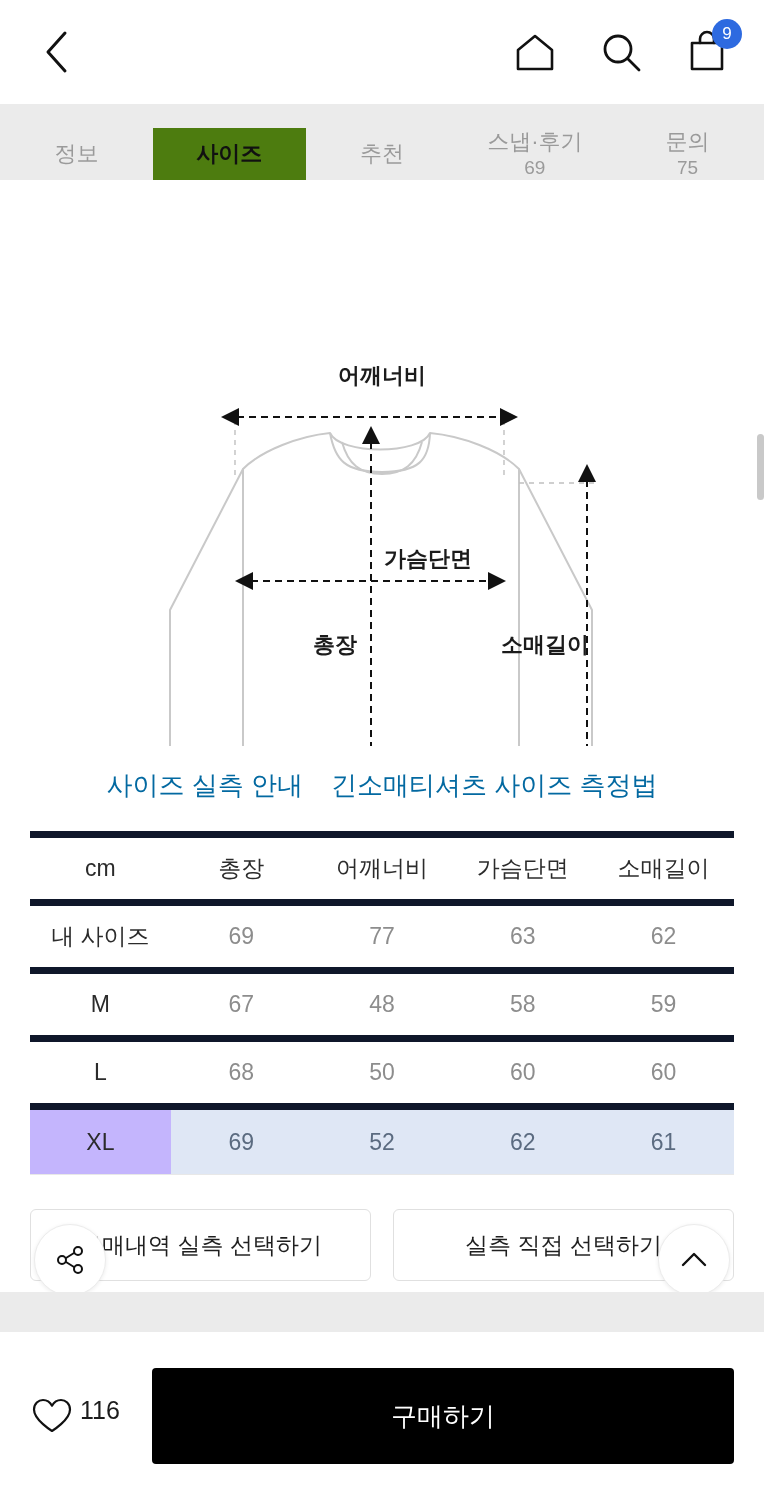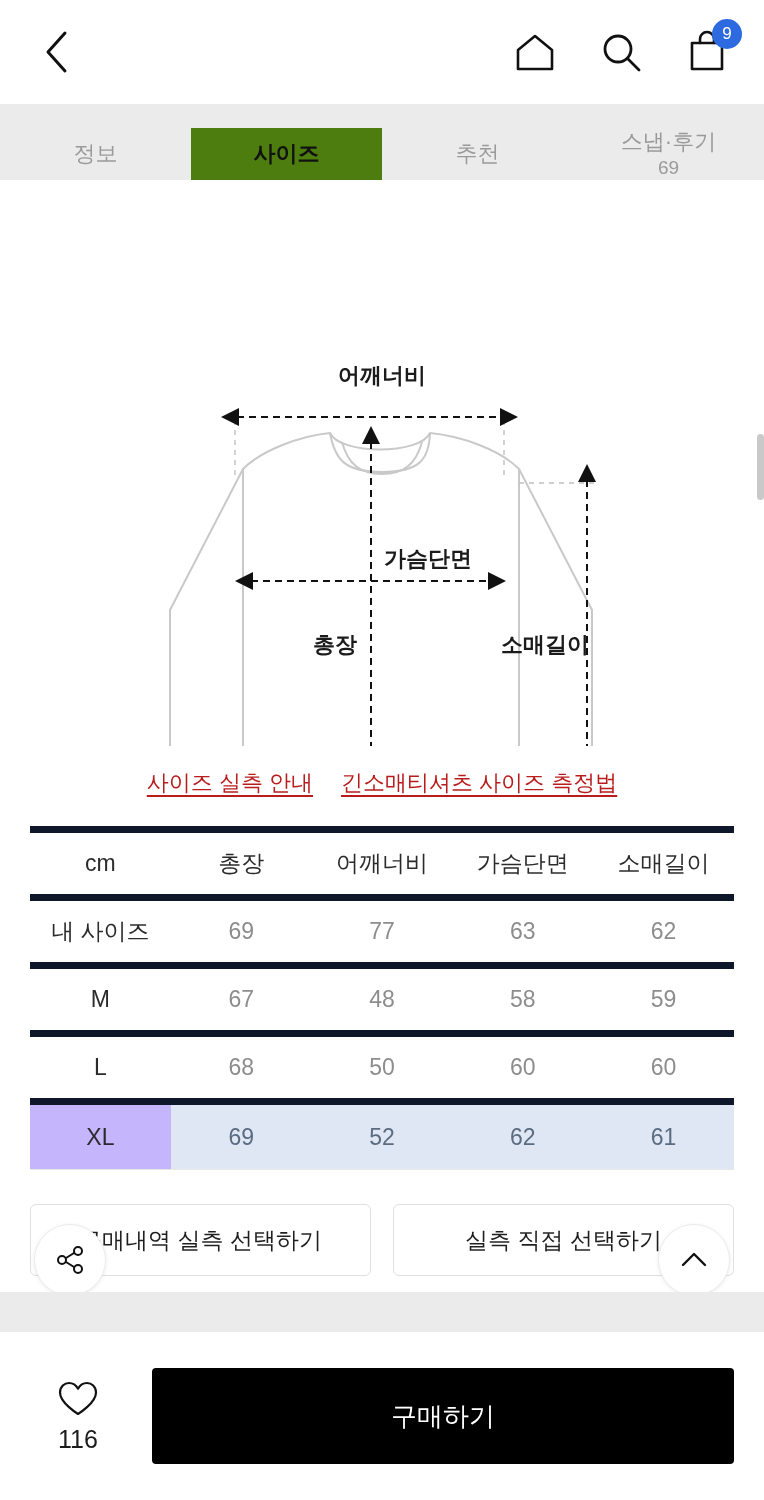--- a/index.html
+++ b/index.html
@@ -97,23 +97,22 @@
 
   
   .links {
     display: flex;
     justify-content: center;
     gap: 28px;
     padding: 22px 0 28px;
     background: #fff;
   }
   .links a {
-    font-size: 22px;
-    color: #b91c1c;
-    text-decoration: underline;
+    font-size: 26px;
+    color: #0369a1;
     text-underline-offset: 5px;
     cursor: pointer;
   }
 
   
   .table-wrap { padding: 0 30px; }
   table.size-table {
     width: 100%;
     border-collapse: collapse;
     table-layout: fixed;
@@ -192,22 +191,22 @@
     height: 168px;
     background: #ffffff;
     display: flex;
     align-items: center;
     padding: 0 30px;
     gap: 26px;
   }
   .like {
     width: 96px;
     display: flex;
-    flex-direction: column;
-    align-items: center;
+    flex-direction: row;
+    align-items: flex-start;
     gap: 6px;
     cursor: pointer;
   }
   .like .count { font-size: 25px; color: #1c1c1c; }
   .buy-btn {
     flex: 1;
     height: 96px;
     background: #000000;
     color: #ffffff;
     font-size: 26px;
@@ -273,20 +272,24 @@
     </div>
     <div class="tab active">
       <span>사이즈</span>
     </div>
     <div class="tab">
       <span>추천</span>
     </div>
     <div class="tab">
       <span>스냅·후기</span>
       <span class="sub">69</span>
+    </div>
+    <div class="tab">
+      <span>문의</span>
+      <span class="sub">75</span>
     </div>
   </div>
 
   <div class="diagram-wrap">
     <svg width="764" height="566" viewBox="0 0 764 566">
       <defs>
         <marker id="arrL" markerWidth="9" markerHeight="9" refX="8" refY="4.5" orient="auto">
           <path d="M9,0 L0,4.5 L9,9 z" fill="#111"></path>
         </marker>
         <marker id="arrR" markerWidth="9" markerHeight="9" refX="1" refY="4.5" orient="auto">

